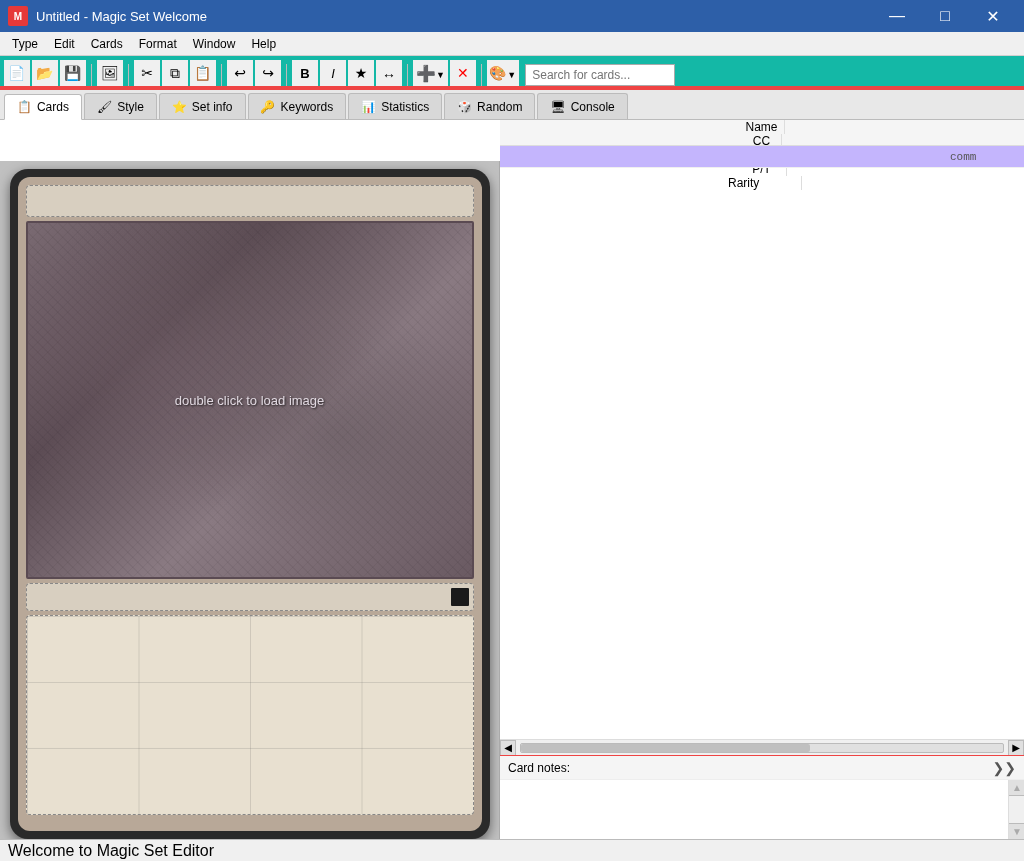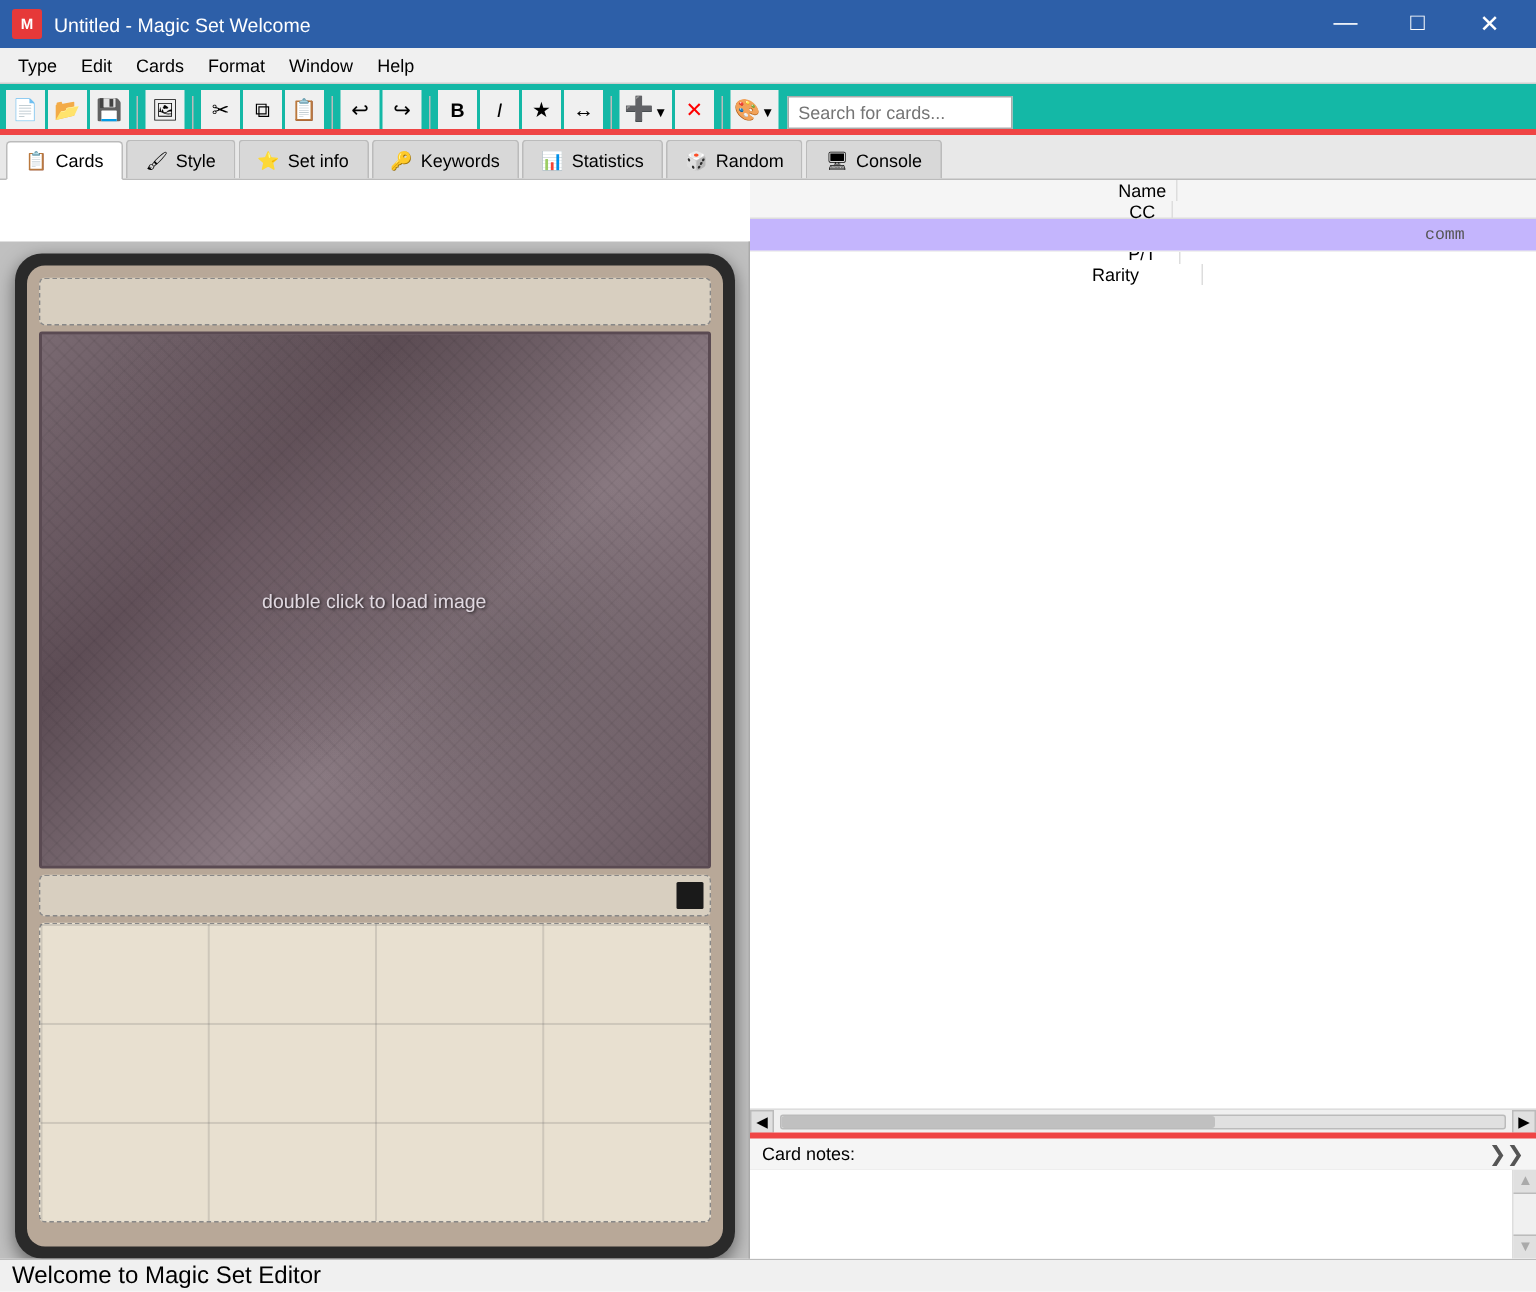--- a/index.html
+++ b/index.html
@@ -287,21 +287,21 @@
     }
     #scrollbar-left { width: 16px; height: 16px; display: flex; align-items: center; justify-content: center; cursor: pointer; font-size: 10px; background: #e0e0e0; border: 1px solid #bbb; }
     #scrollbar-right { width: 16px; height: 16px; display: flex; align-items: center; justify-content: center; cursor: pointer; font-size: 10px; background: #e0e0e0; border: 1px solid #bbb; }
     #scrollbar-track { flex: 1; height: 10px; background: #e0e0e0; border: 1px solid #bbb; border-radius: 2px; margin: 0 2px; }
     #scrollbar-thumb { width: 60%; height: 100%; background: #c0c0c0; border-radius: 2px; }
 
     
     #card-notes-bar {
       height: 24px;
       background: #f5f5f5;
-      border-top: 4px solid #ef4444;
+      border-top: 1px solid #ef4444;
       display: flex;
       align-items: center;
       padding: 0 8px;
       justify-content: space-between;
     }
     #card-notes-label { font-size: 12px; font-weight: 500; }
     #notes-expand-btn { cursor: pointer; font-size: 14px; color: #555; }
     #card-notes-content {
       height: 60px;
       background: white;

